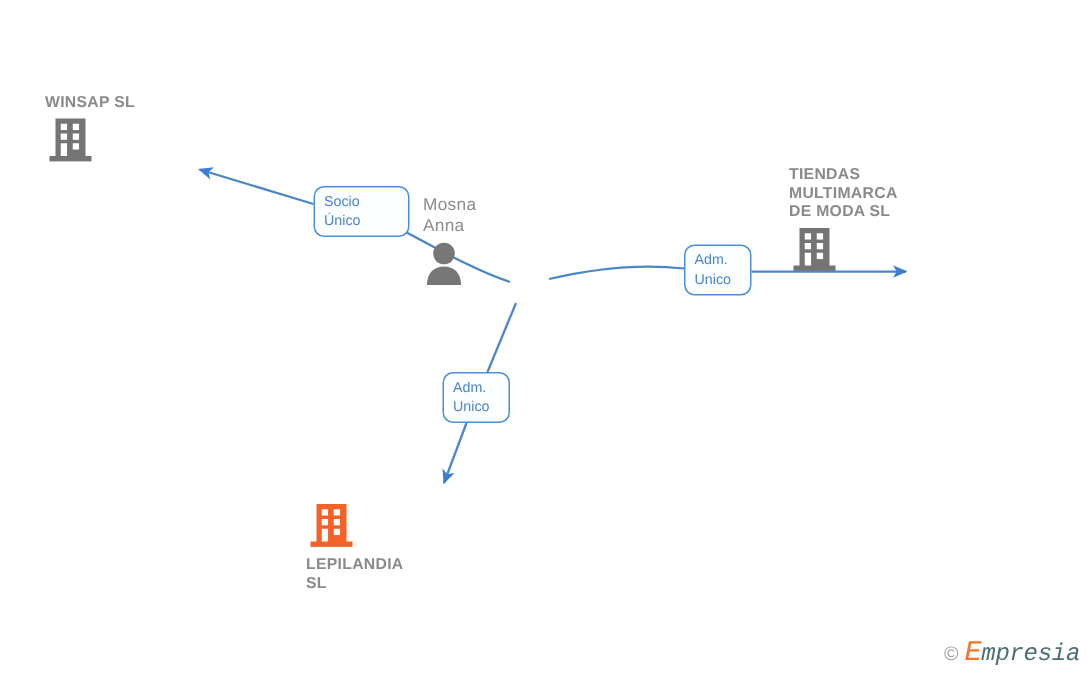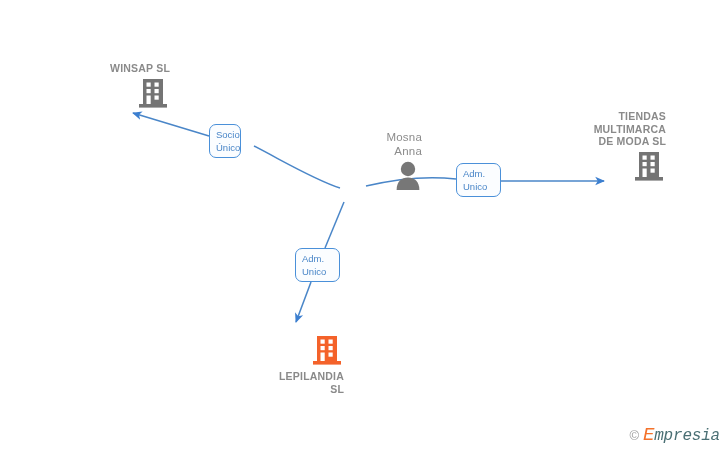--- a/index.html
+++ b/index.html
@@ -25,21 +25,21 @@
     width: 728px;
     height: 450px;
     pointer-events: none;
   }
 
   
   .node {
     position: absolute;
     width: 140px;
     margin-left: -70px;
-    text-align: right;
+    text-align: left;
     user-select: none;
   }
   .node-label {
     color: #8a8a8a;
     font-size: 10.5px;
     font-weight: bold;
     line-height: 12.5px;
     letter-spacing: 0.2px;
     white-space: pre-line;
   }
@@ -182,21 +182,21 @@
         <rect x="10.5" y="12" width="4.2" height="4.2" fill="#ffffff"></rect>
         <rect x="18.5" y="12" width="4.2" height="4.2" fill="#ffffff"></rect>
         <rect x="10.5" y="18.5" width="4.2" height="8.5" fill="#ffffff"></rect>
         <rect x="18.5" y="18.5" width="4.2" height="4.2" fill="#ffffff"></rect>
       </svg>
     </span>
     <div class="node-label">LEPILANDIA
 SL</div>
   </div>
 
-  <div class="rel-box" style="left:209px; top:124px; width:32px; height:34px;">Socio
+  <div class="rel-box" style="left:209px; top:124px; width:64px; height:34px;">Socio
 Único</div>
 
   <div class="rel-box" style="left:456px; top:163px; width:45px; height:34px;">Adm.
 Unico</div>
 
   <div class="rel-box" style="left:295px; top:248px; width:45px; height:34px;">Adm.
 Unico</div>
 
   <div id="watermark">
     <span class="copy">©</span>

